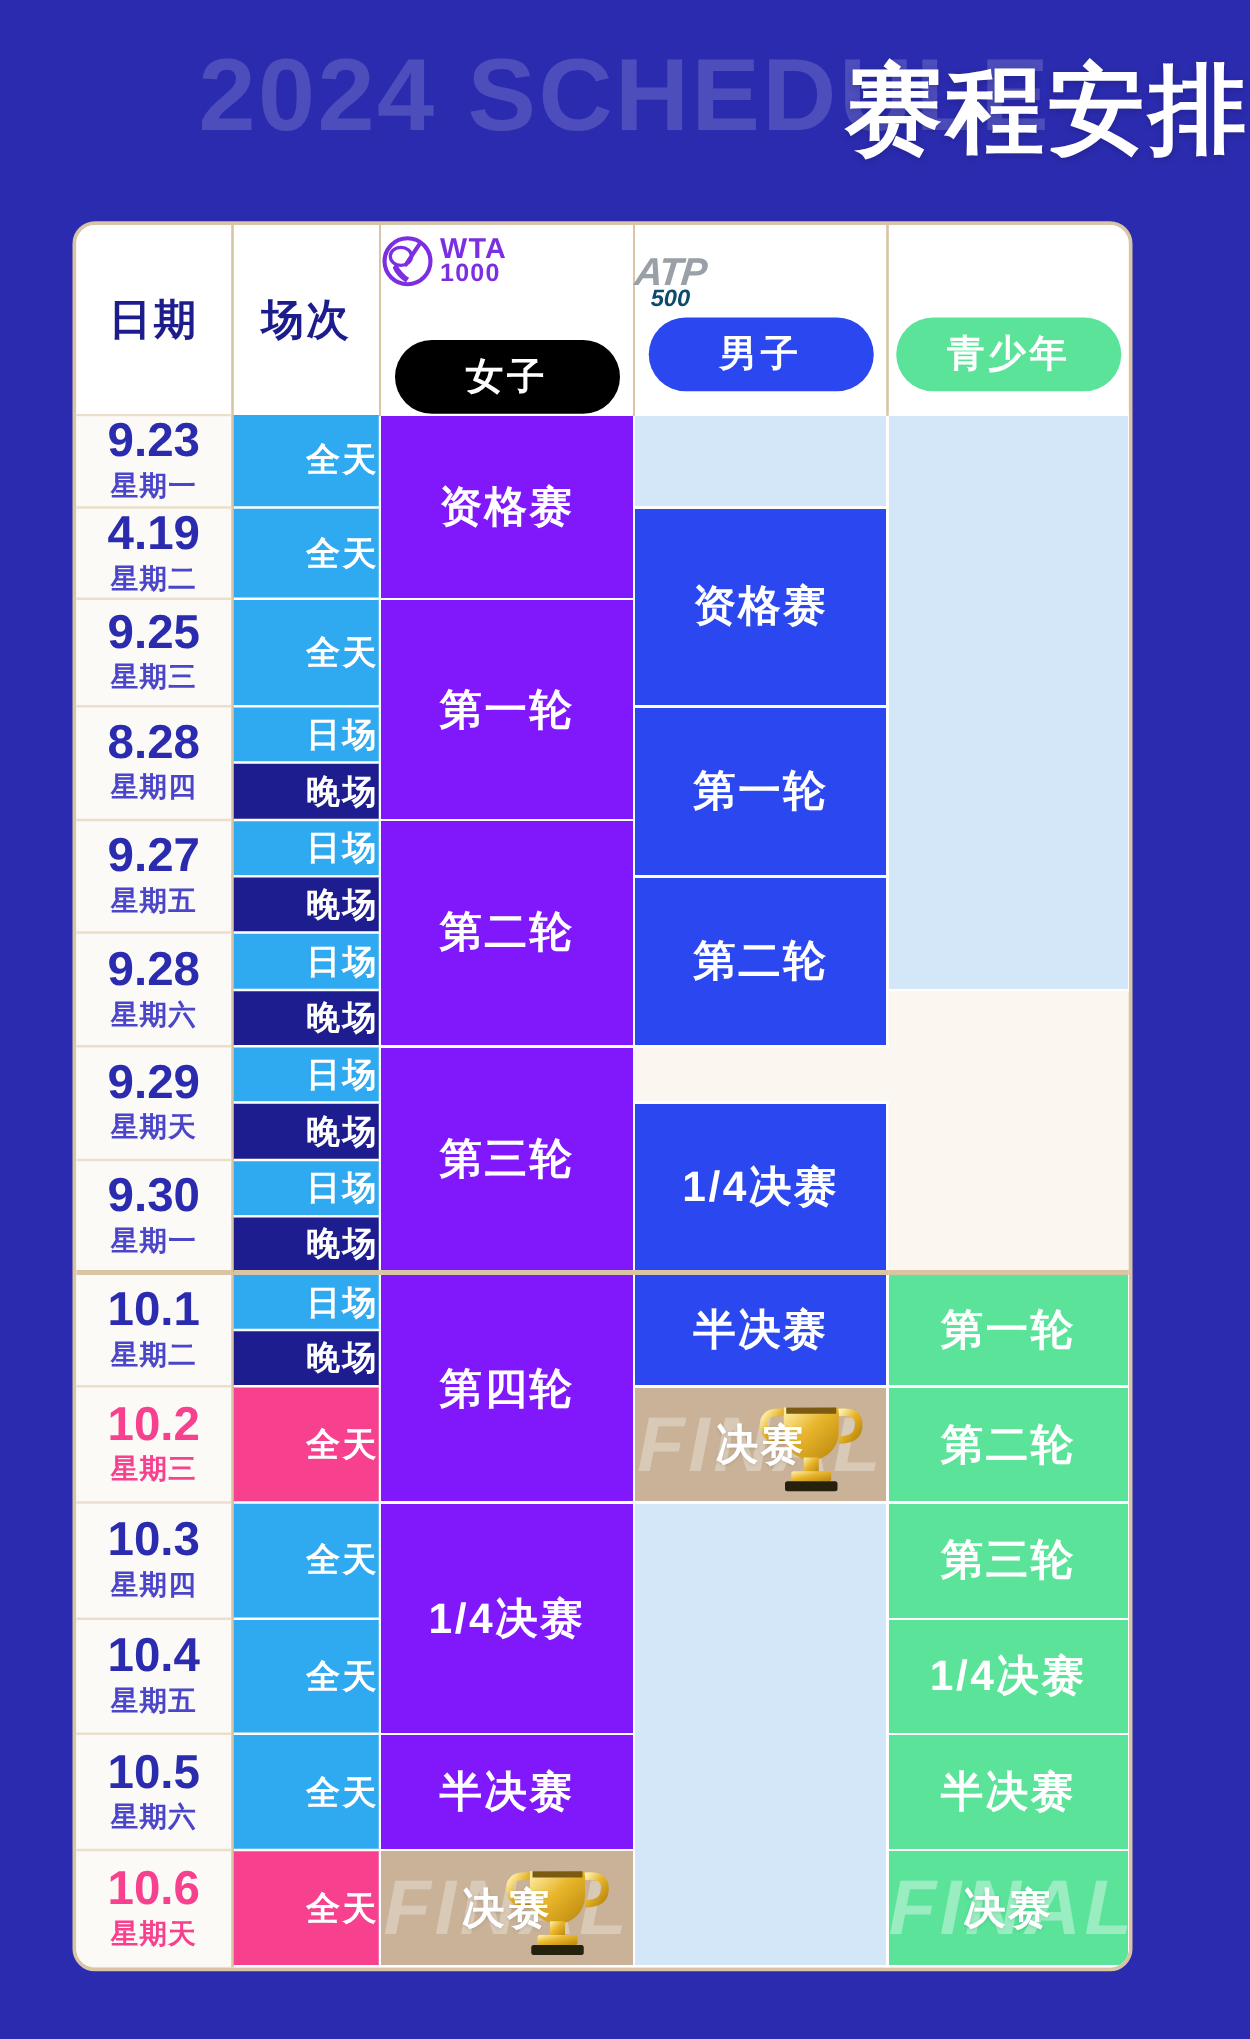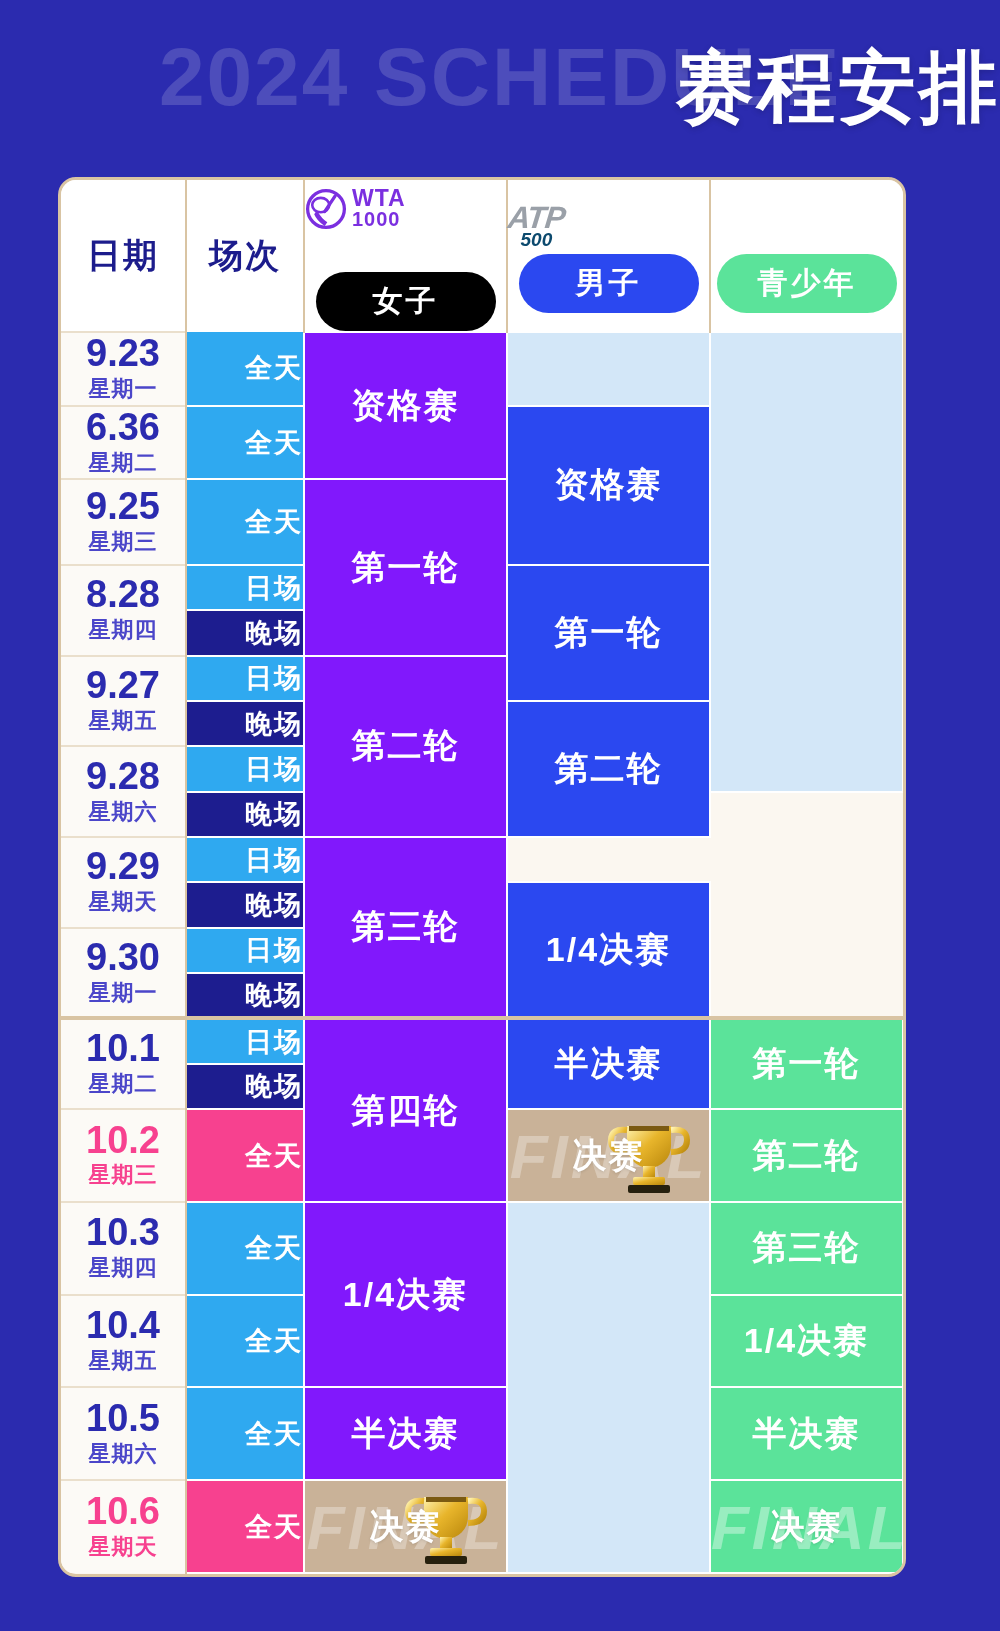--- a/index.html
+++ b/index.html
@@ -220,21 +220,21 @@
           <div class="date-dow">星期一</div>
         </td>
         <td class="sess-cell sess-day">全天</td>
         <td class="stage wta" rowspan="2">资格赛</td>
         <td class="stage empty-blue" rowspan="1"></td>
         <td class="stage empty-blue" rowspan="8"></td>
       </tr>
 
       <tr>
         <td class="date-cell" height="73">
-          <div class="date-num">6.36</div>
+          <div class="date-num">4.19</div>
           <div class="date-dow">星期二</div>
         </td>
         <td class="sess-cell sess-day">全天</td>
         <td class="stage atp" rowspan="2">资格赛</td>
       </tr>
 
       <tr>
         <td class="date-cell" height="85">
           <div class="date-num">9.25</div>
           <div class="date-dow">星期三</div>

